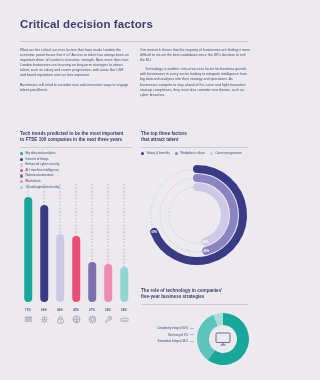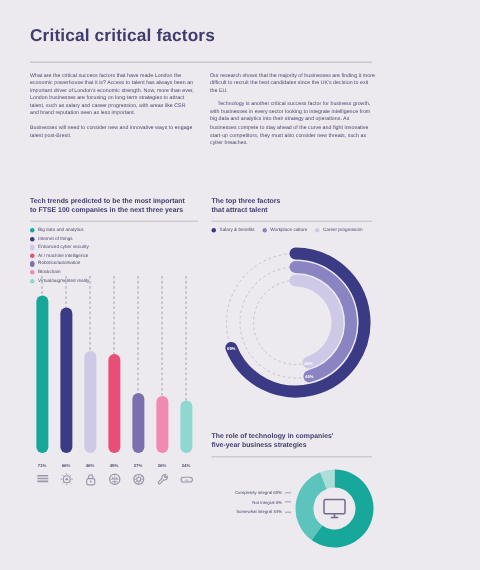--- a/index.html
+++ b/index.html
@@ -84,21 +84,21 @@
   .donut-legend{position:absolute;left:138px;top:326px;width:56px;}
   .dl-row{display:flex;align-items:center;justify-content:flex-end;margin-bottom:2.6px;}
   .dl-txt{font-size:2.9px;color:#4b4770;white-space:nowrap;text-align:right;}
   .dl-dash{width:4px;height:1px;background:#b9b5c4;margin-left:2px;flex:none;}
 </style>
 </head>
 <body>
 
 <div class="page">
 
-  <div class="title">Critical critical factors</div>
+  <div class="title">Critical decision factors</div>
   <div class="title-rule"></div>
 
   <div class="copy left">
     <p>What are the critical success factors that have made London the economic powerhouse that it is? Access to talent has always been an important driver of London's economic strength. Now, more than ever, London businesses are focusing on long-term strategies to attract talent, such as salary and career progression, with areas like CSR and brand reputation seen as less important.</p>
     <p>Businesses will need to consider new and innovative ways to engage talent post-Brexit.</p>
   </div>
   <div class="copy right">
     <p>Our research shows that the majority of businesses are finding it more difficult to recruit the best candidates since the UK's decision to exit the EU.</p>
     <p class="indent">Technology is another critical success factor for business growth, with businesses in every sector looking to integrate intelligence from big data and analytics into their strategy and operations. As businesses compete to stay ahead of the curve and fight innovative start-up competitors, they must also consider new threats, such as cyber breaches.</p>
   </div>

